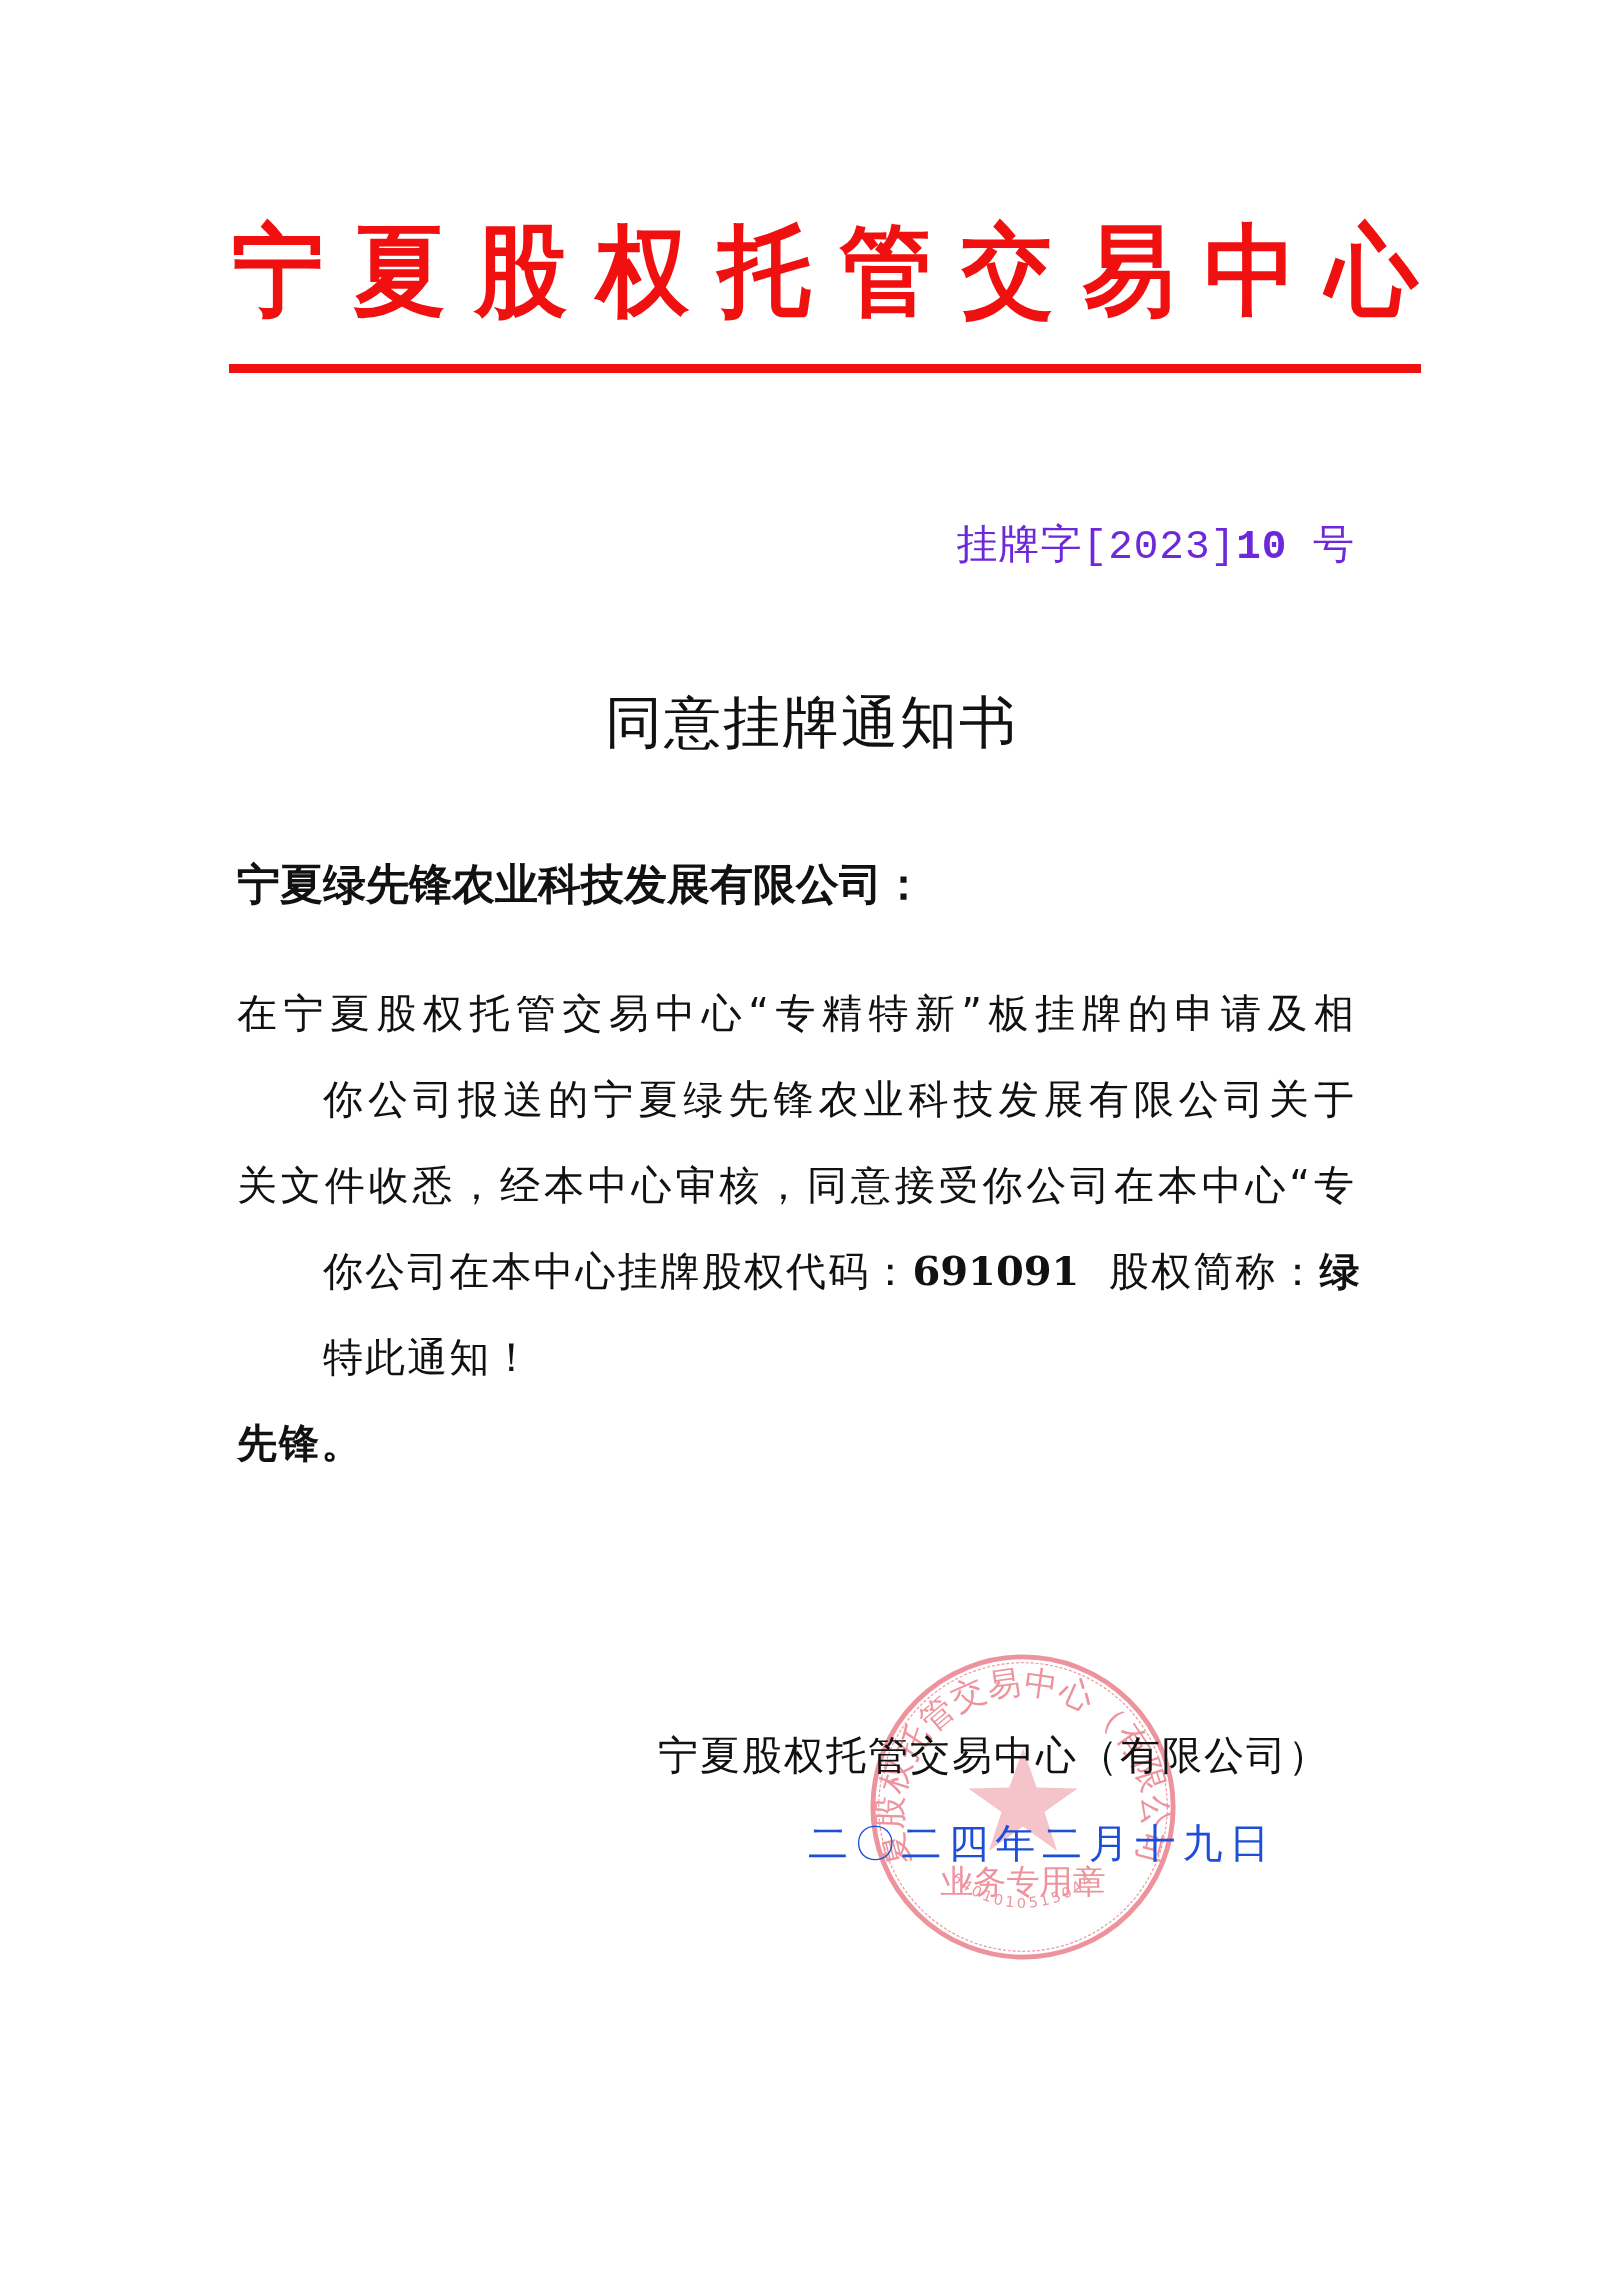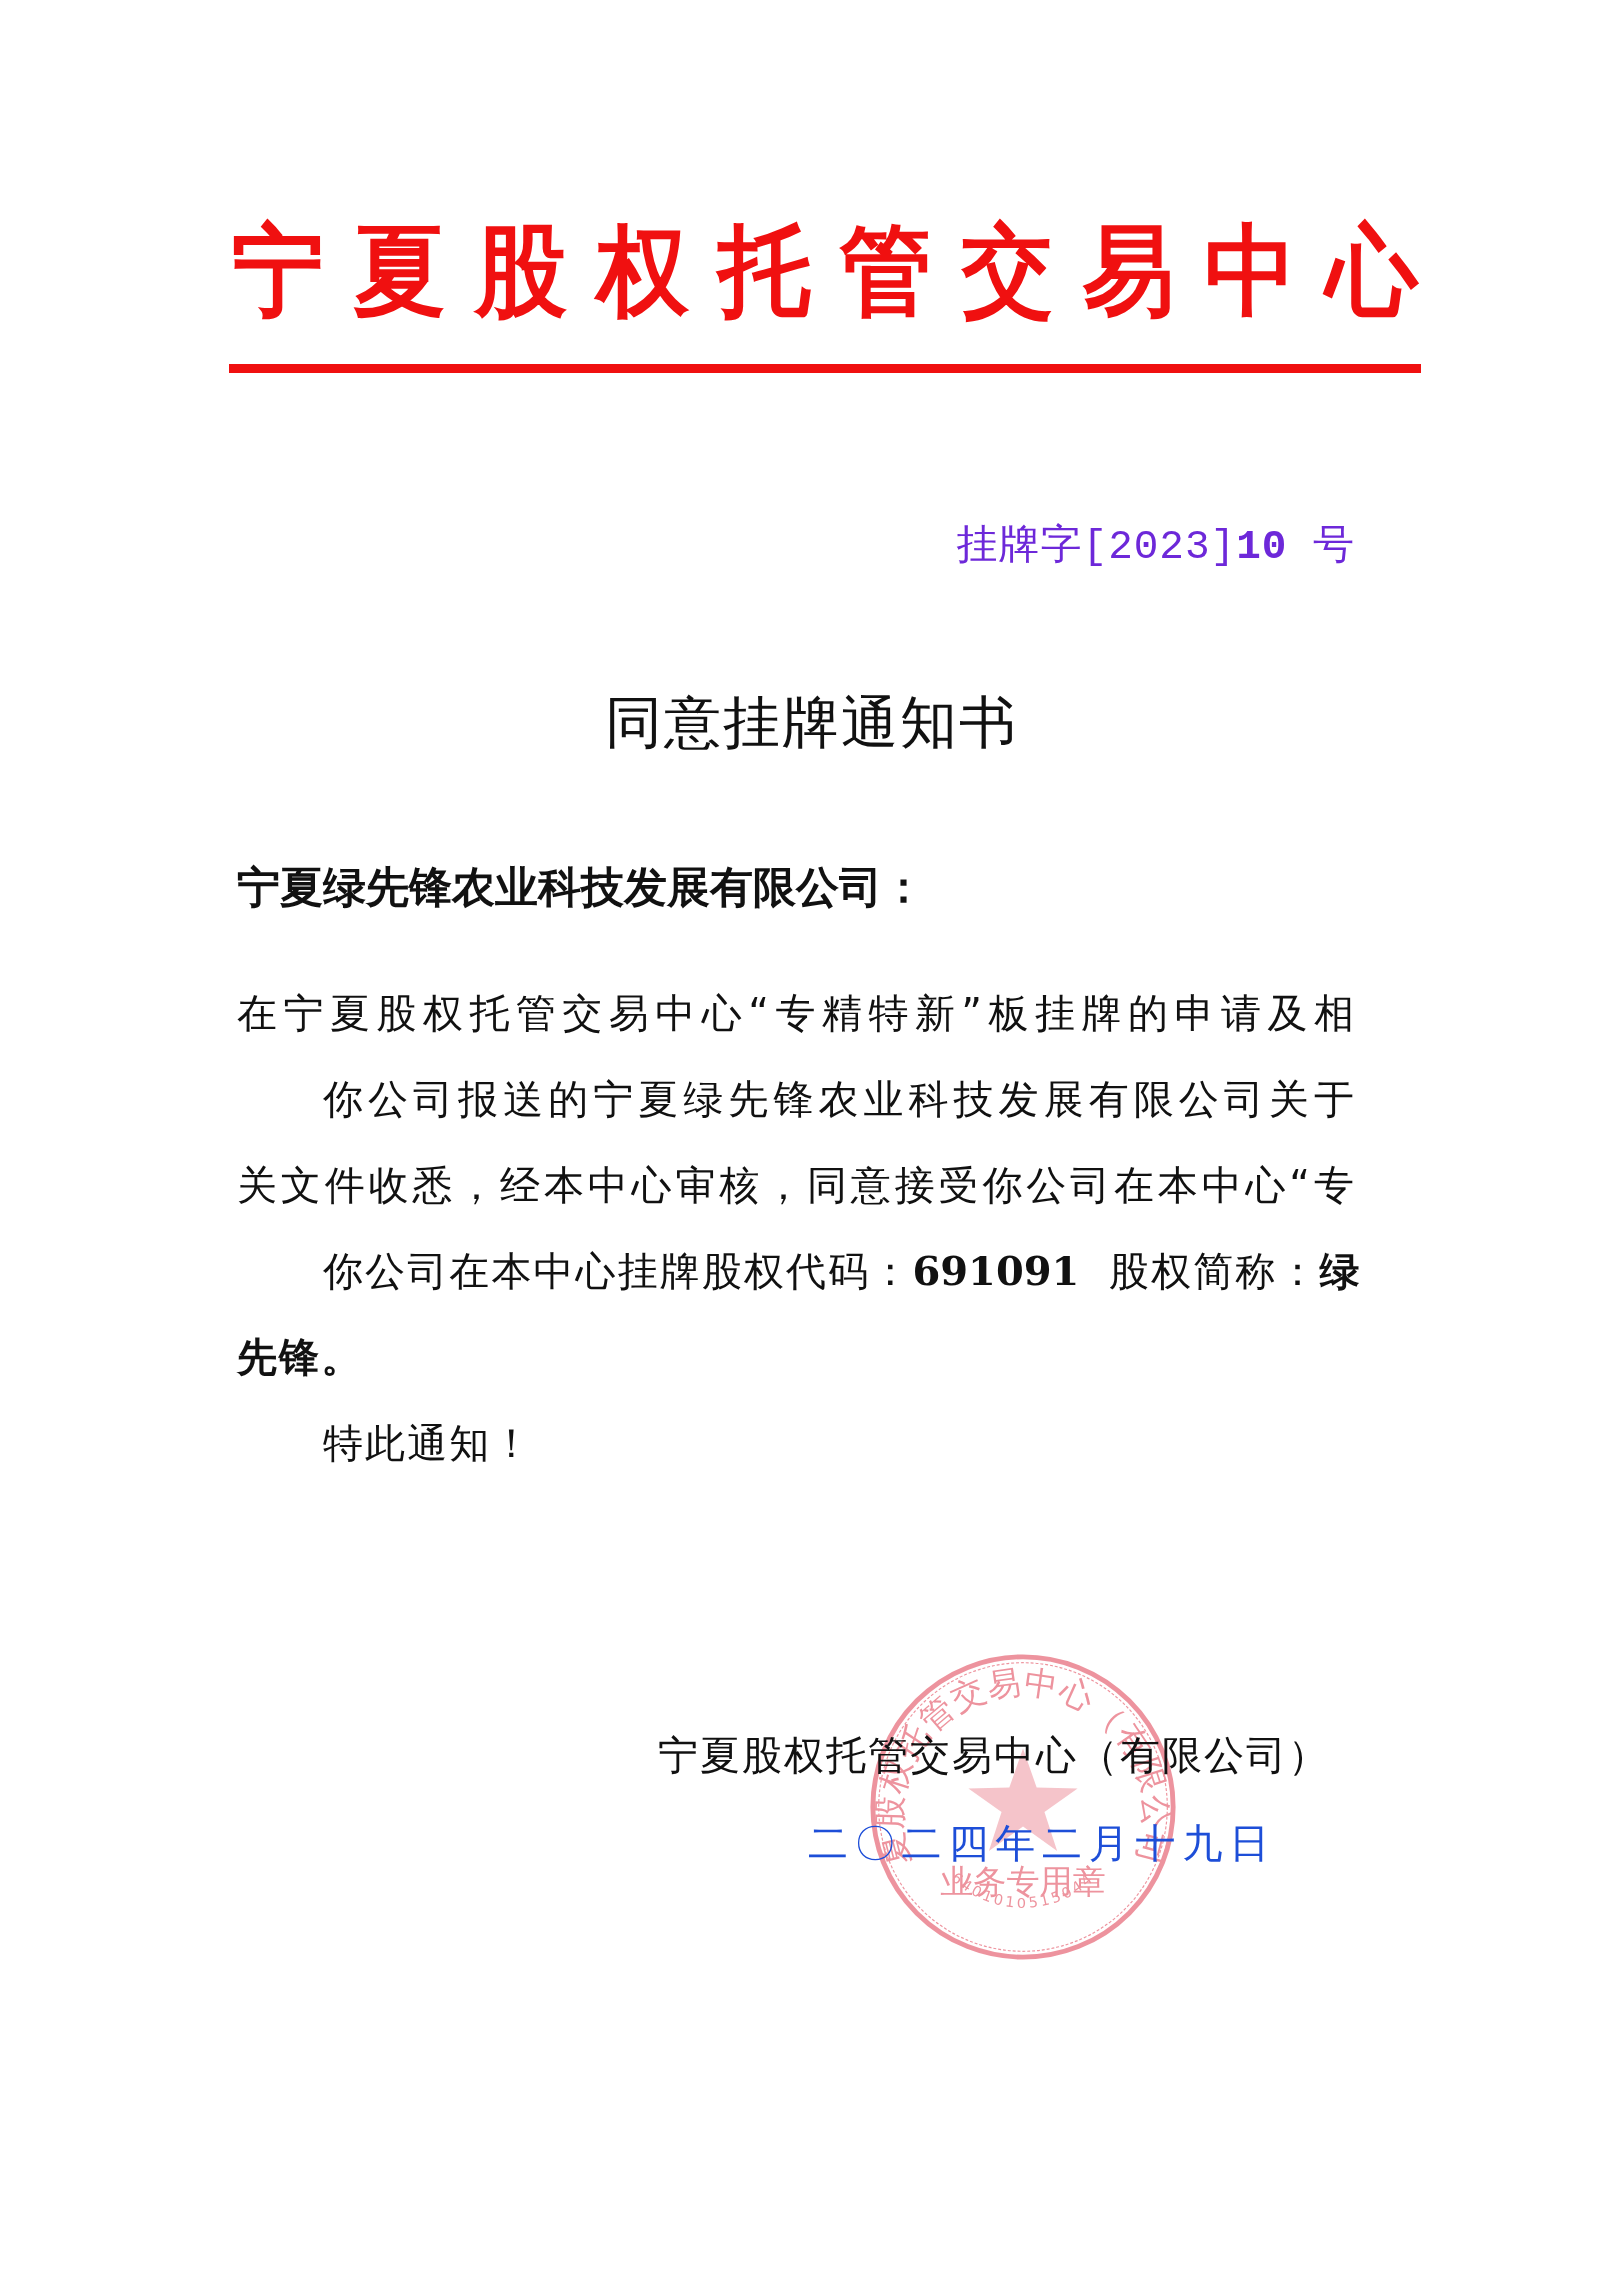--- a/index.html
+++ b/index.html
@@ -23,21 +23,21 @@
   .doc-number .num-bold { font-weight: bold; }
 
   .doc-title {
     position: absolute; left: 0; width: 1605px; top: 683px; text-align: center;
     font-family: "DejaVu Sans", "Liberation Sans", sans-serif; font-size: 57px; line-height: 78px;
     letter-spacing: 2px; color: #111; margin-left: 9px;
   }
 
   .addressee {
     position: absolute; left: 237px; top: 858px; font-size: 43px; line-height: 59px;
-    font-weight: bold; font-family: Liberation Sans, sans-serif; color: #111;
+    font-weight: bold; font-family: Liberation Mono, monospace; color: #111;
     letter-spacing: 0px;
   }
 
   .body-text {
     position: absolute; left: 237px; width: 1119px; top: 970px;
     font-family: "DejaVu Sans", "Liberation Sans", sans-serif; font-size: 40px; line-height: 86px;
     color: #111; text-align: justify; text-align-last: justify;
   }
   .body-line { display: block; height: 86px; white-space: nowrap; letter-spacing: 2.1px; }
   .body-line.short { text-align-last: left; }
@@ -81,23 +81,23 @@
 <div class="doc-title">同意挂牌通知书</div>
 
 <div class="addressee">宁夏绿先锋农业科技发展有限公司：</div>
 
 <div class="body-text">
   <span class="body-line">在宁夏股权托管交易中心“专精特新”板挂牌的申请及相</span>
   <span class="body-line indent">你公司报送的宁夏绿先锋农业科技发展有限公司关于</span>
   <span class="body-line">关文件收悉，经本中心审核，同意接受你公司在本中心“专</span>
 
   <span class="body-line indent"><span>你公司在本中心挂牌股权代码：</span><span class="code">691091</span>&nbsp;&nbsp;<span>股权简称：</span><span class="b">绿</span></span>
+  <span class="body-line short indent">特此通知！</span>
+
   <span class="body-line short"><span class="b">先锋</span><span class="b">。</span></span>
-
-  <span class="body-line short indent">特此通知！</span>
 </div>
 
 <div class="signature">宁夏股权托管交易中心（有限公司）</div>
 <div class="date">二〇二四年二月十九日</div>
 
 <svg class="seal" viewBox="0 0 320 320" xmlns="http://www.w3.org/2000/svg">
   <defs>
     <path id="ringPath" d="M 52 232 A 125 125 0 1 1 268 232" fill="none"></path>
     <path id="serialPath" d="M 70 215 A 108 108 0 0 0 250 215" fill="none"></path>
   </defs>

